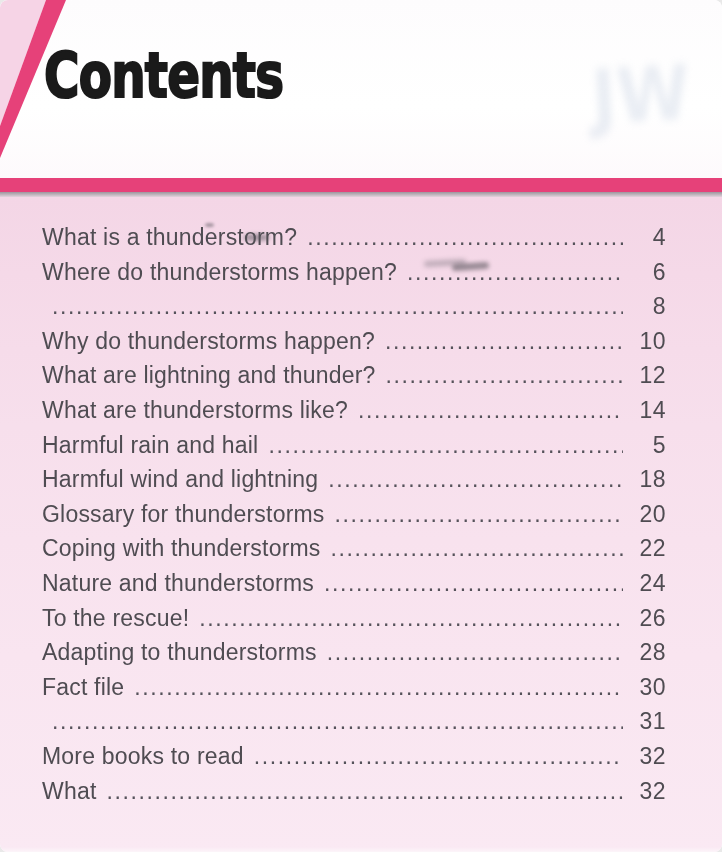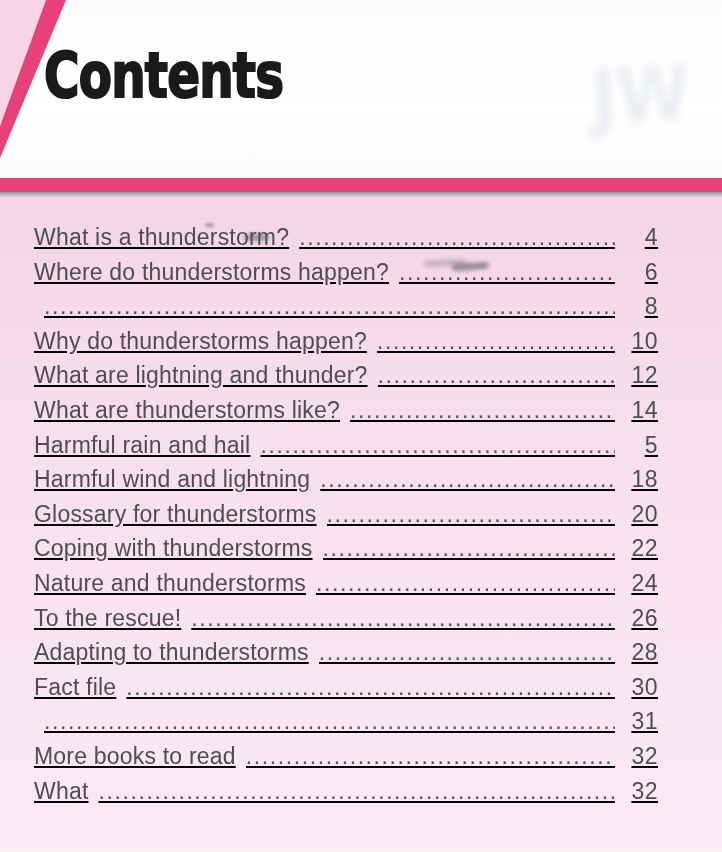--- a/index.html
+++ b/index.html
@@ -7,20 +7,21 @@
     padding: 0;
     background: #e9e9e9;
   }
   .book-page {
     position: relative;
     width: 722px;
     height: 852px;
     overflow: hidden;
     font-family: "Liberation Sans", sans-serif;
     background: #fff;
+    border-radius: 8px;
   }
 
   
   .top-band {
     position: relative;
     width: 722px;
     height: 178px;
     background: linear-gradient(180deg, #fdfcfd 0%, #ffffff 60%, #fdfafc 100%);
   }
   .corner-art {
@@ -73,24 +74,23 @@
 
   
   .toc {
     position: relative;
     width: 722px;
     height: 655px;
     background: linear-gradient(180deg, #f4d6e6 0%, #f7dfec 35%, #f9e5f0 70%, #fae9f3 100%);
   }
   .toc-list {
     position: absolute;
-    left: 34px;
+    left: 42px;
     top: 23px;
     width: 624px;
-    text-decoration: underline;
   }
   .row {
     display: flex;
     align-items: baseline;
     height: 34.6px;
     line-height: 34.6px;
     font-size: 23px;
     color: var(--text, #4f4c52);
   }
   .label {

